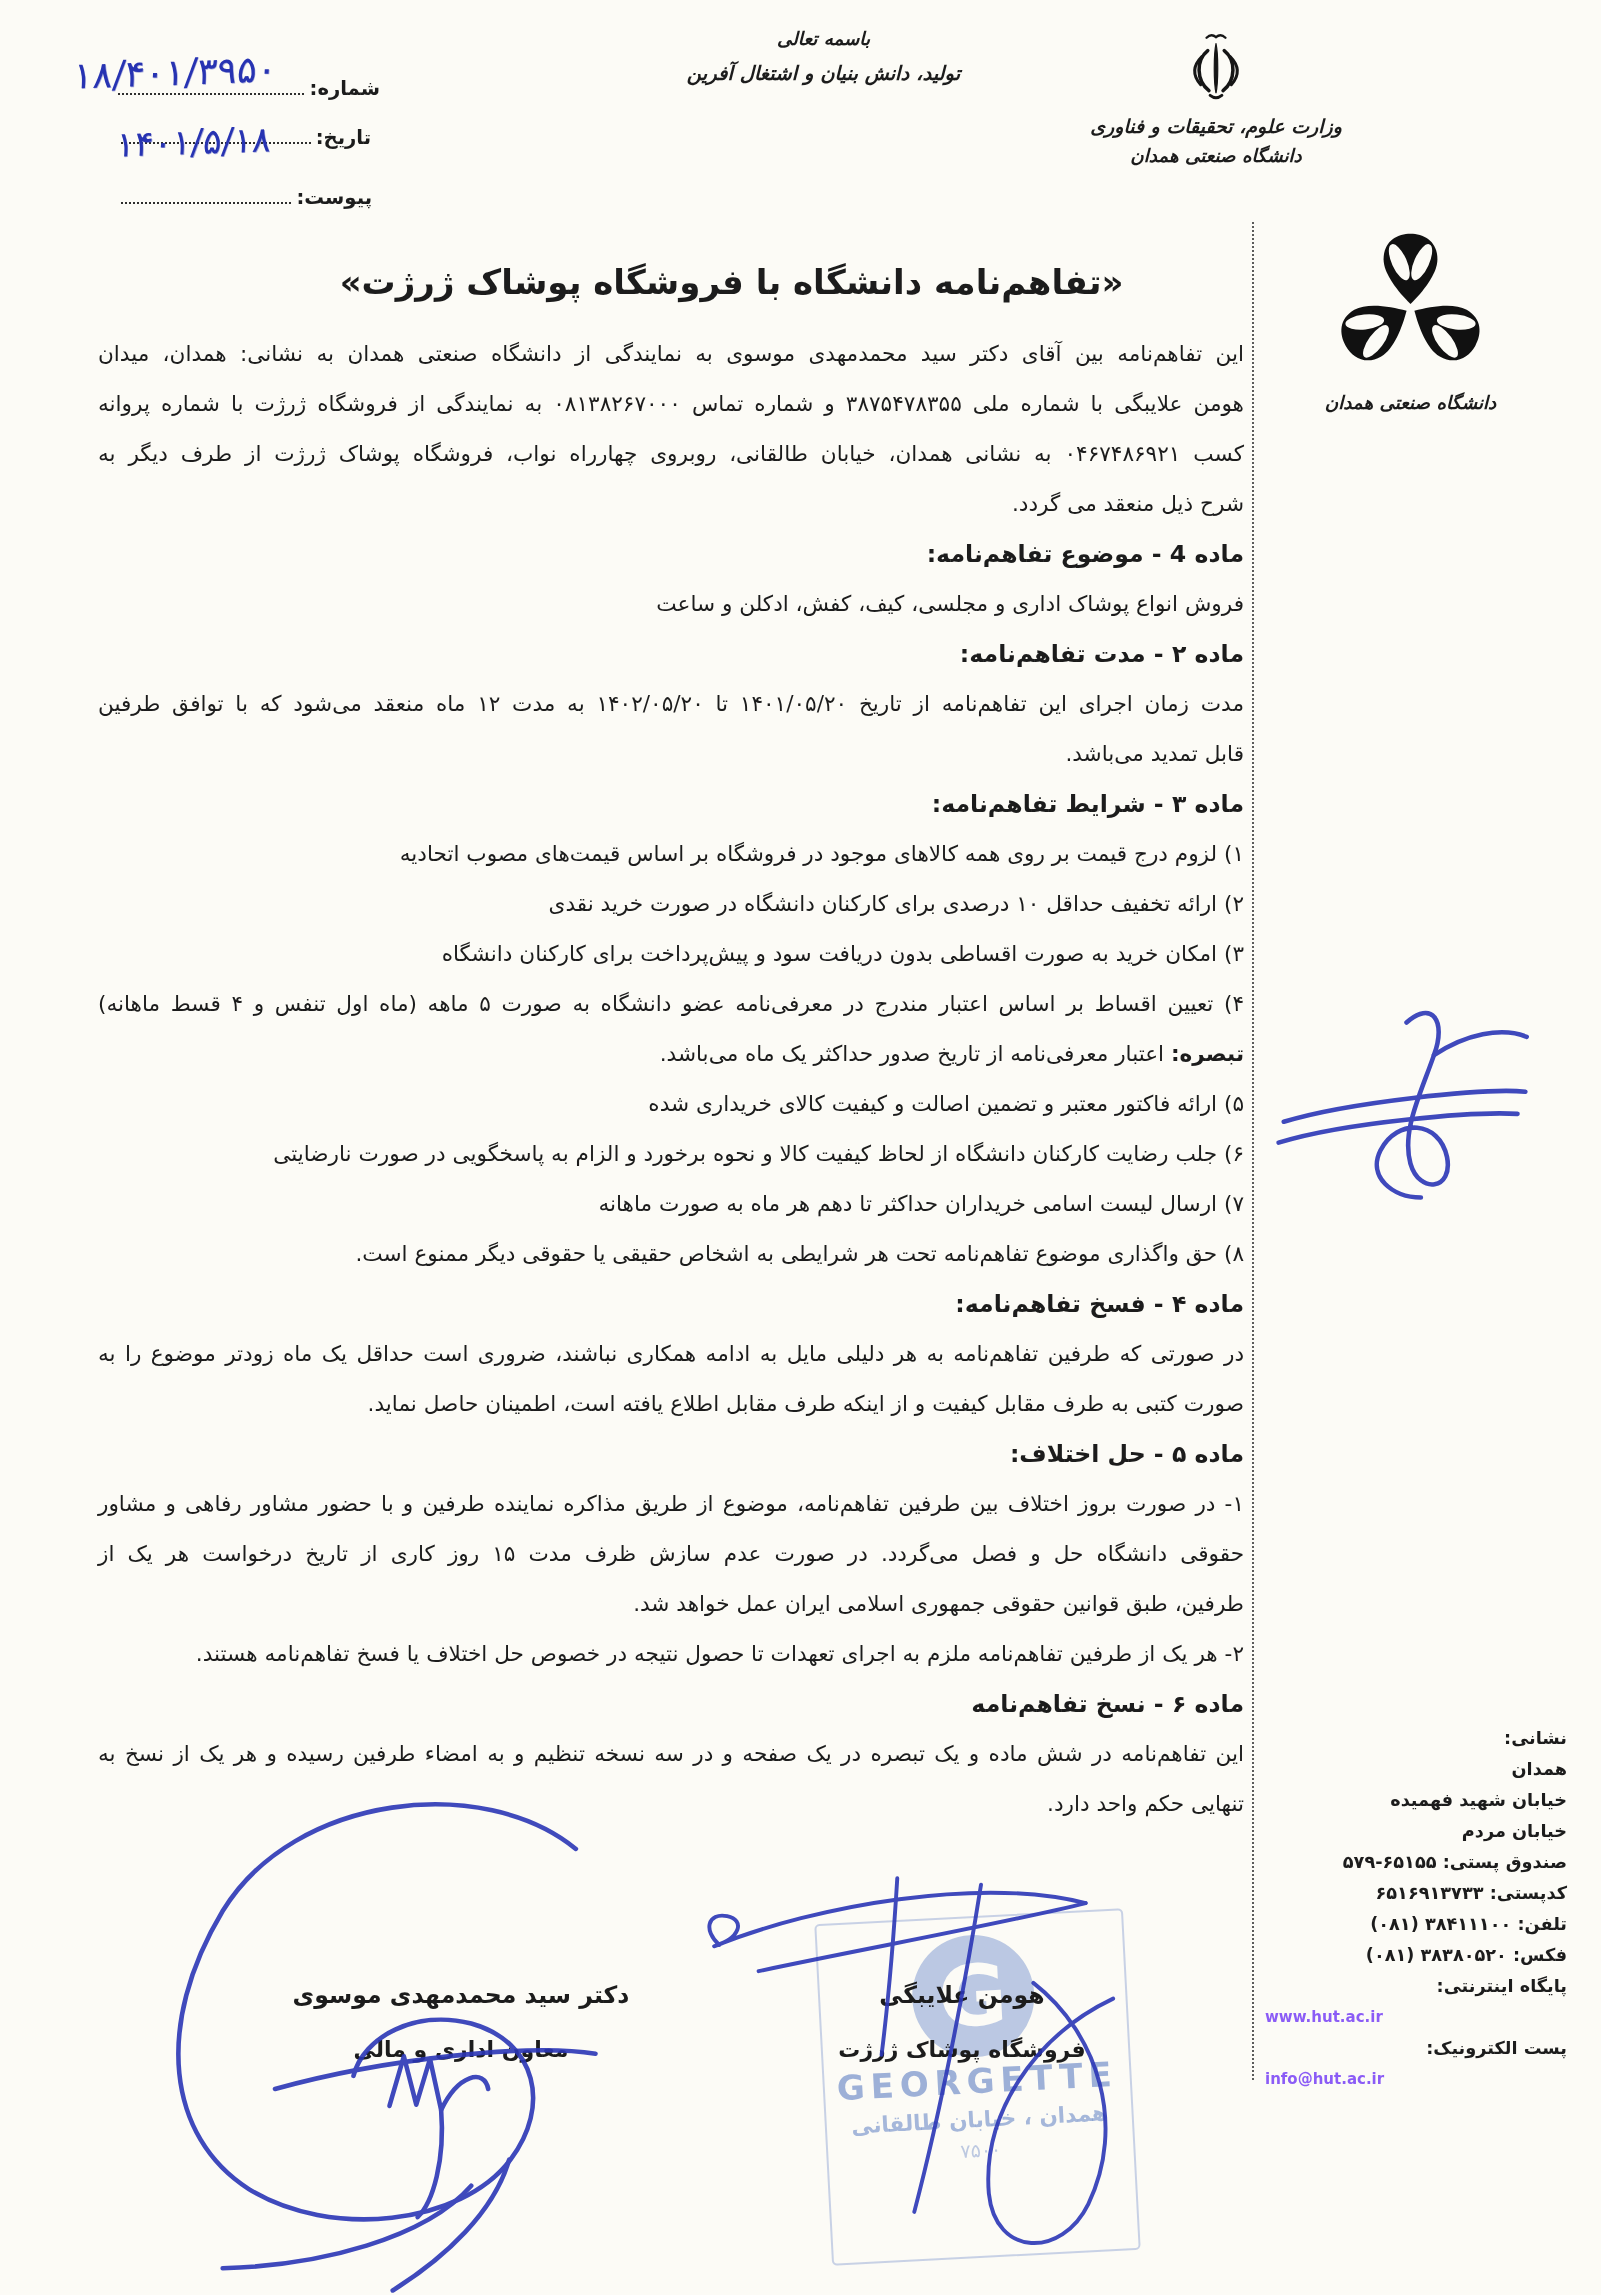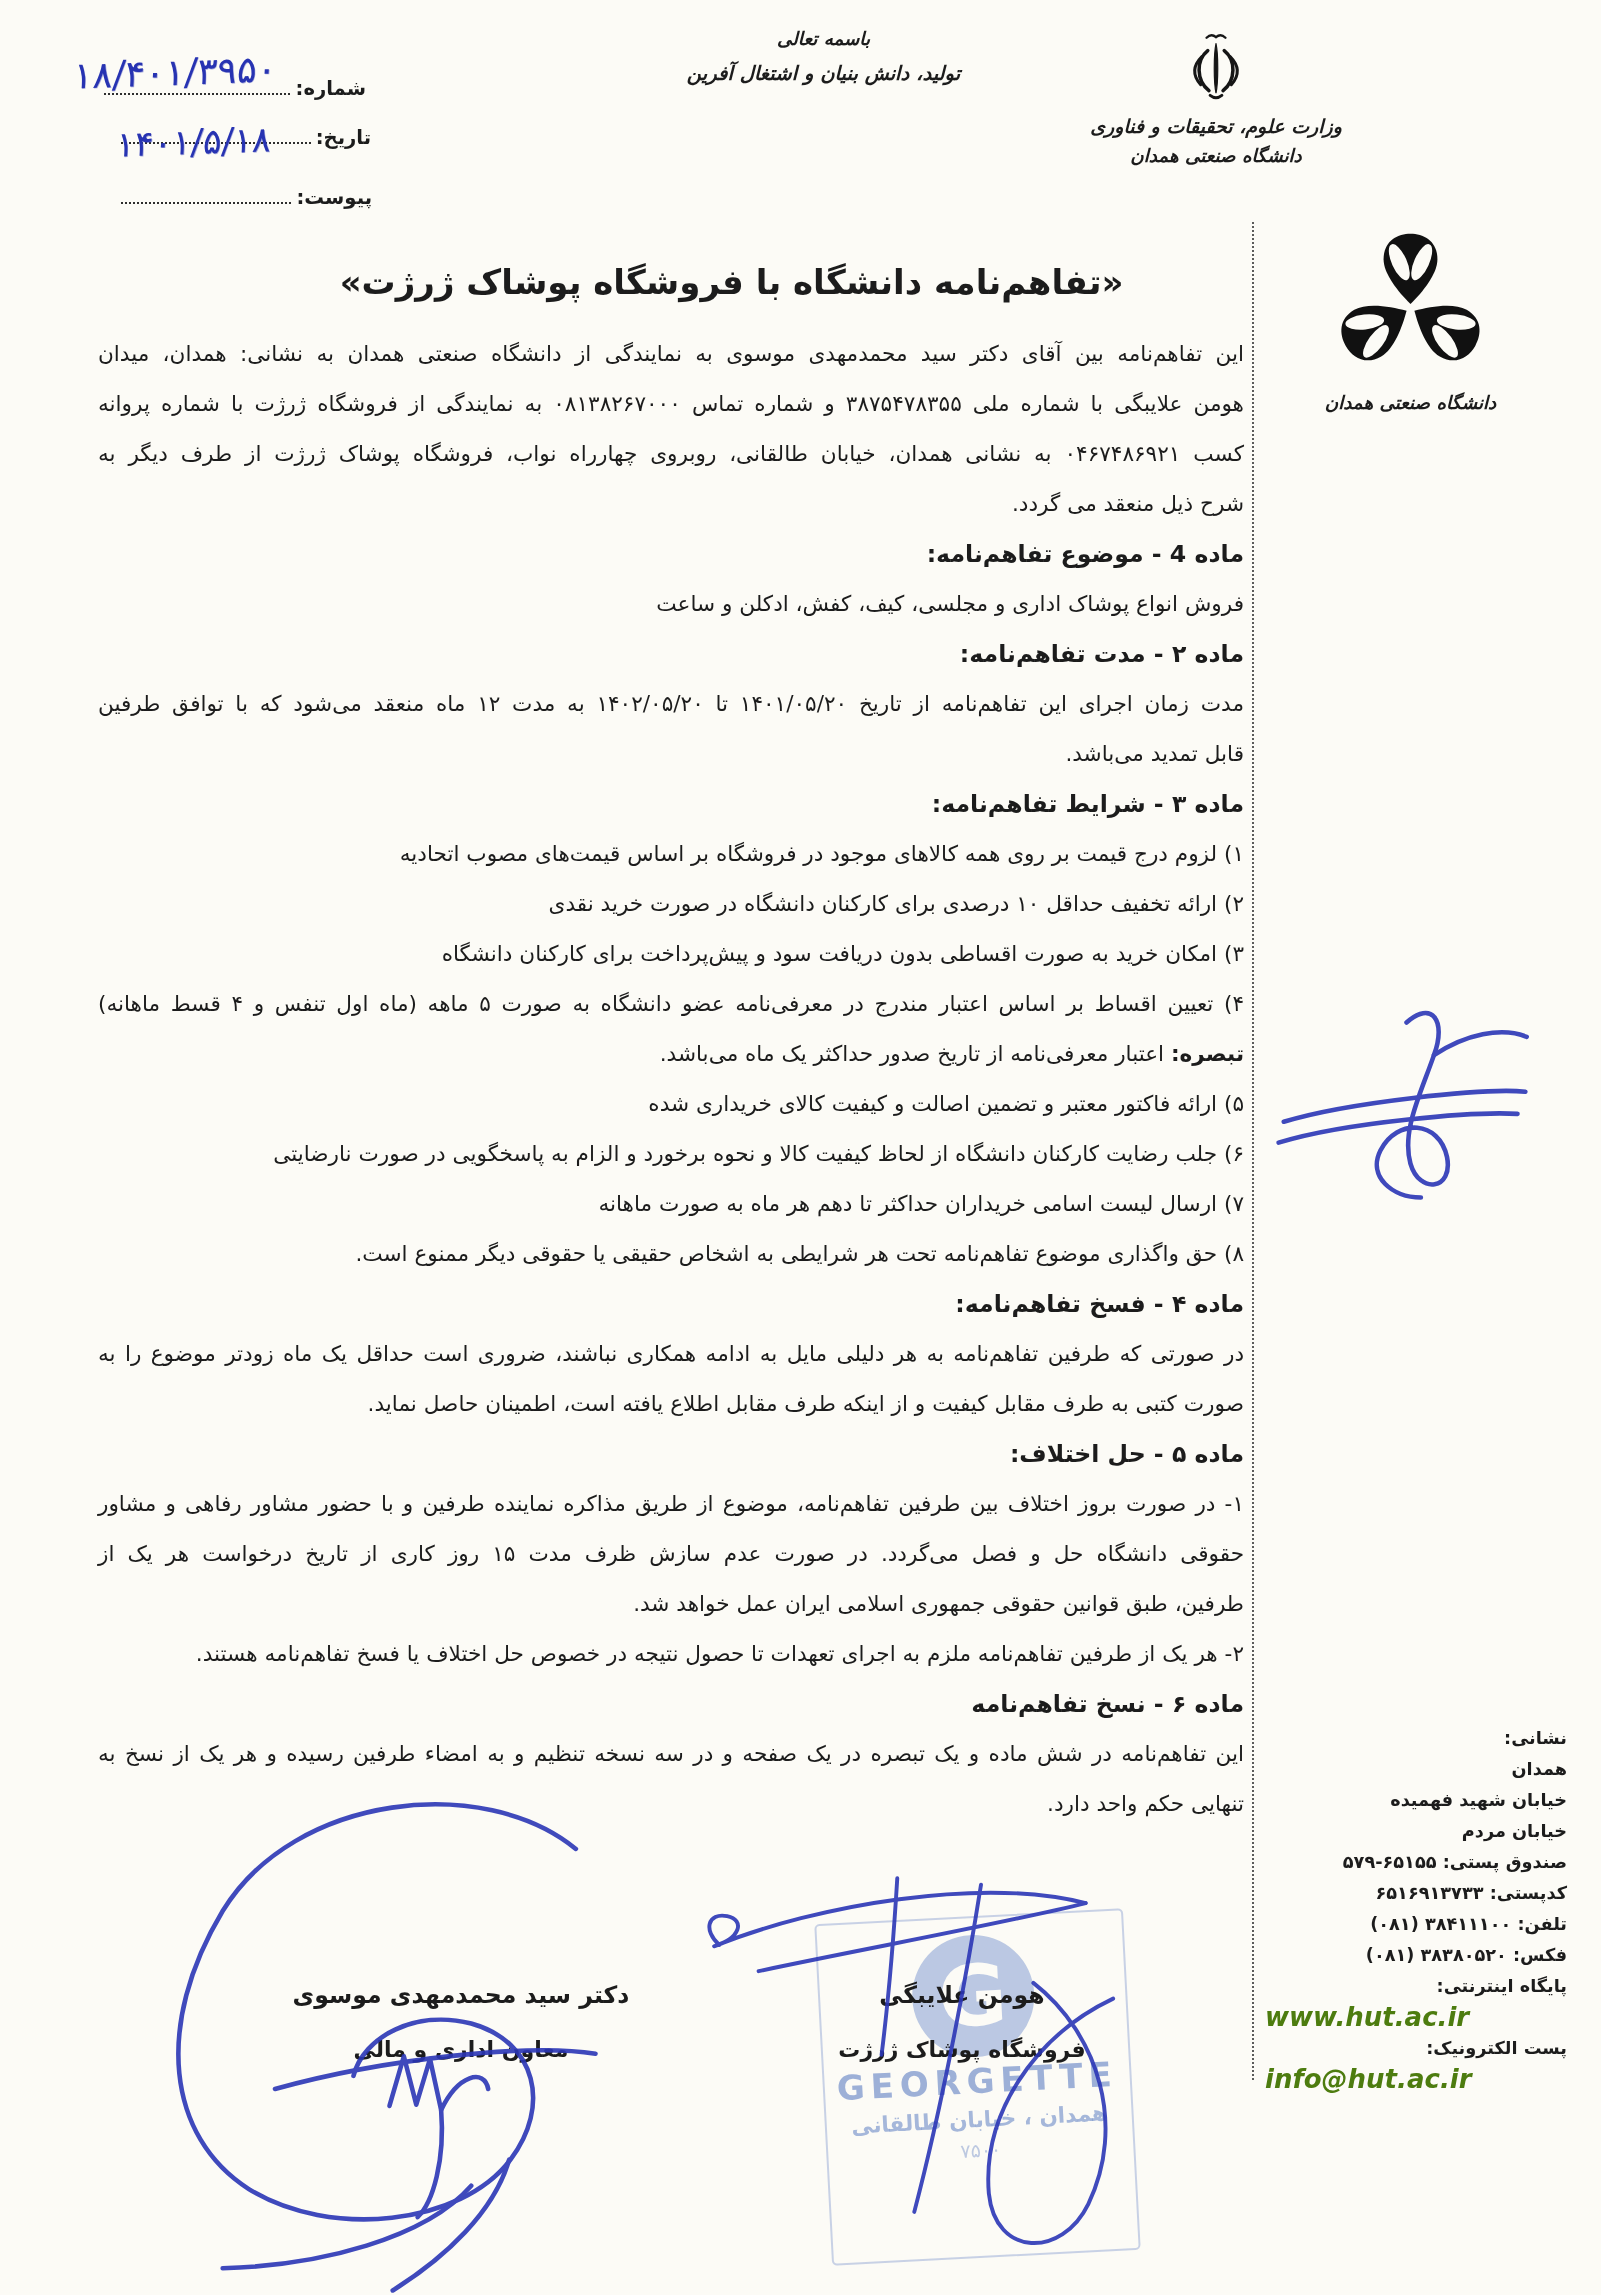--- a/index.html
+++ b/index.html
@@ -26,21 +26,21 @@
   .hdr-c .b2{font-size:19.6px;font-weight:700;margin-top:13px;}
   .hdr-r{left:1067px;top:33px;width:298px;}
   .hdr-r .min{font-size:19px;font-weight:700;margin-top:9.2px;}
   .hdr-r .uni{font-size:18.3px;font-weight:700;margin-top:7.9px;}
   
   .vrule{left:1252px;top:222px;height:1858px;width:0;border-left:2.6px dotted #2f2f2f;opacity:.78;}
   .side-logo{left:1323px;top:230px;width:175px;}
   .side-logo .cap{font-size:18.3px;font-weight:700;margin-top:5.2px;white-space:nowrap;}
   .contact{left:1265px;top:1723px;width:302px;font-size:17.7px;font-weight:700;direction:rtl;text-align:right;}
   .contact div{height:31px;line-height:31px;white-space:nowrap;}
-  .contact .ltr{direction:ltr;text-align:left;font-size:26px;color:#4d7c0f;font-style:italic;}
+  .contact .ltr{direction:ltr;text-align:left;font-size:15px;color:#8b5cf6;}
   
   .title{left:220px;top:262px;width:1023px;text-align:center;font-size:34px;font-weight:800;direction:rtl;white-space:nowrap;}
   .main{left:98px;top:329px;width:1146px;direction:rtl;}
   .l{height:50px;line-height:50px;font-size:21.6px;text-align:right;}
   .just{text-align:justify;text-align-last:justify;}
   .h{font-weight:800;font-size:23.6px;}
   .b{font-weight:800;}
   
   .sig{stroke:#2b36b6;fill:none;stroke-linecap:round;stroke-linejoin:round;opacity:.9;}
   .stamp{
@@ -57,21 +57,21 @@
   .stamp .sline{margin-top:6.5px;font-size:21.6px;font-weight:700;color:rgba(112,140,200,.62);direction:rtl;}
   .stamp .snum{margin-top:6.5px;font-size:19px;letter-spacing:10.5px;color:rgba(112,140,200,.45);}
   .signame{z-index:2;text-align:center;direction:rtl;}
   .signame .nm{font-size:23.6px;font-weight:800;white-space:nowrap;}
   .signame .rl{font-size:22px;font-weight:800;margin-top:27.5px;white-space:nowrap;}
   svg.overlay{position:absolute;z-index:3;}
 </style>
 </head>
 <body>
 
-<div class="meta-row" style="left:104px;top:77px;width:262px;">
+<div class="meta-row" style="left:118px;top:77px;width:262px;">
   <span class="lbl">شماره:</span>
   <span class="dots" style="width:191px;"></span>
 </div>
 <div class="hand" style="left:73px;top:51px;">۱۸/۴۰۱/۳۹۵۰</div>
 
 <div class="meta-row" style="left:121px;top:126px;width:250px;">
   <span class="lbl">تاریخ:</span>
   <span class="dots" style="width:190px;"></span>
 </div>
 <div class="hand" style="left:116px;top:122px;font-size:35px;">۱۴۰۱/۵/۱۸</div>

